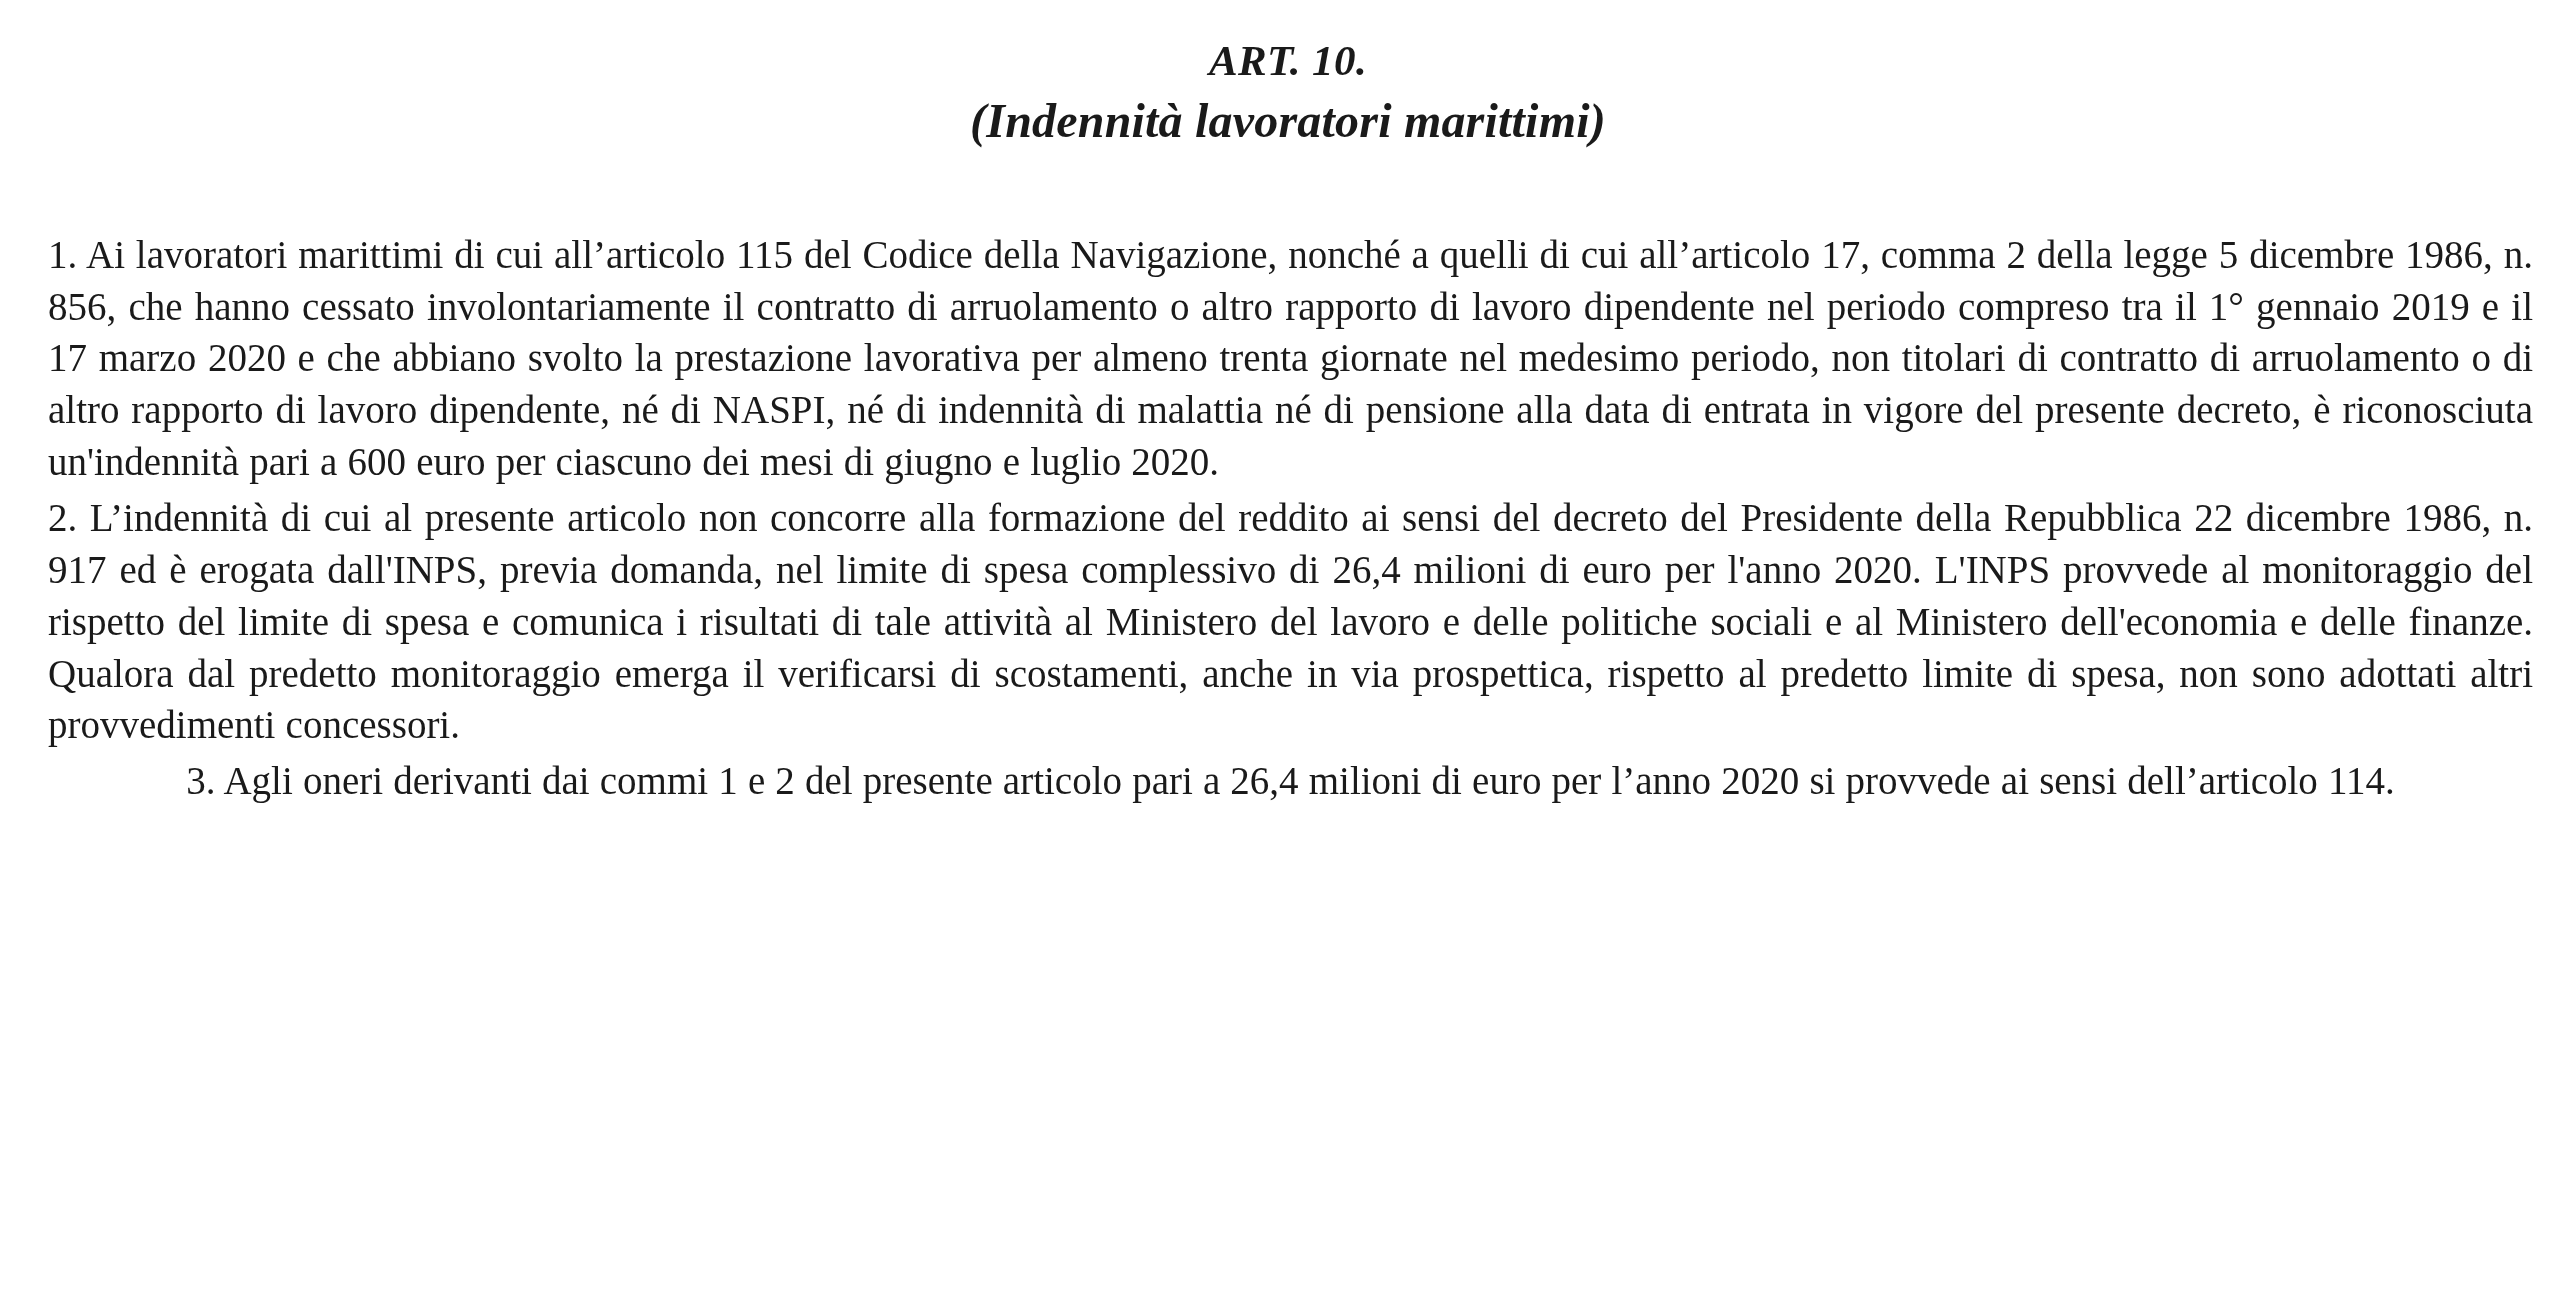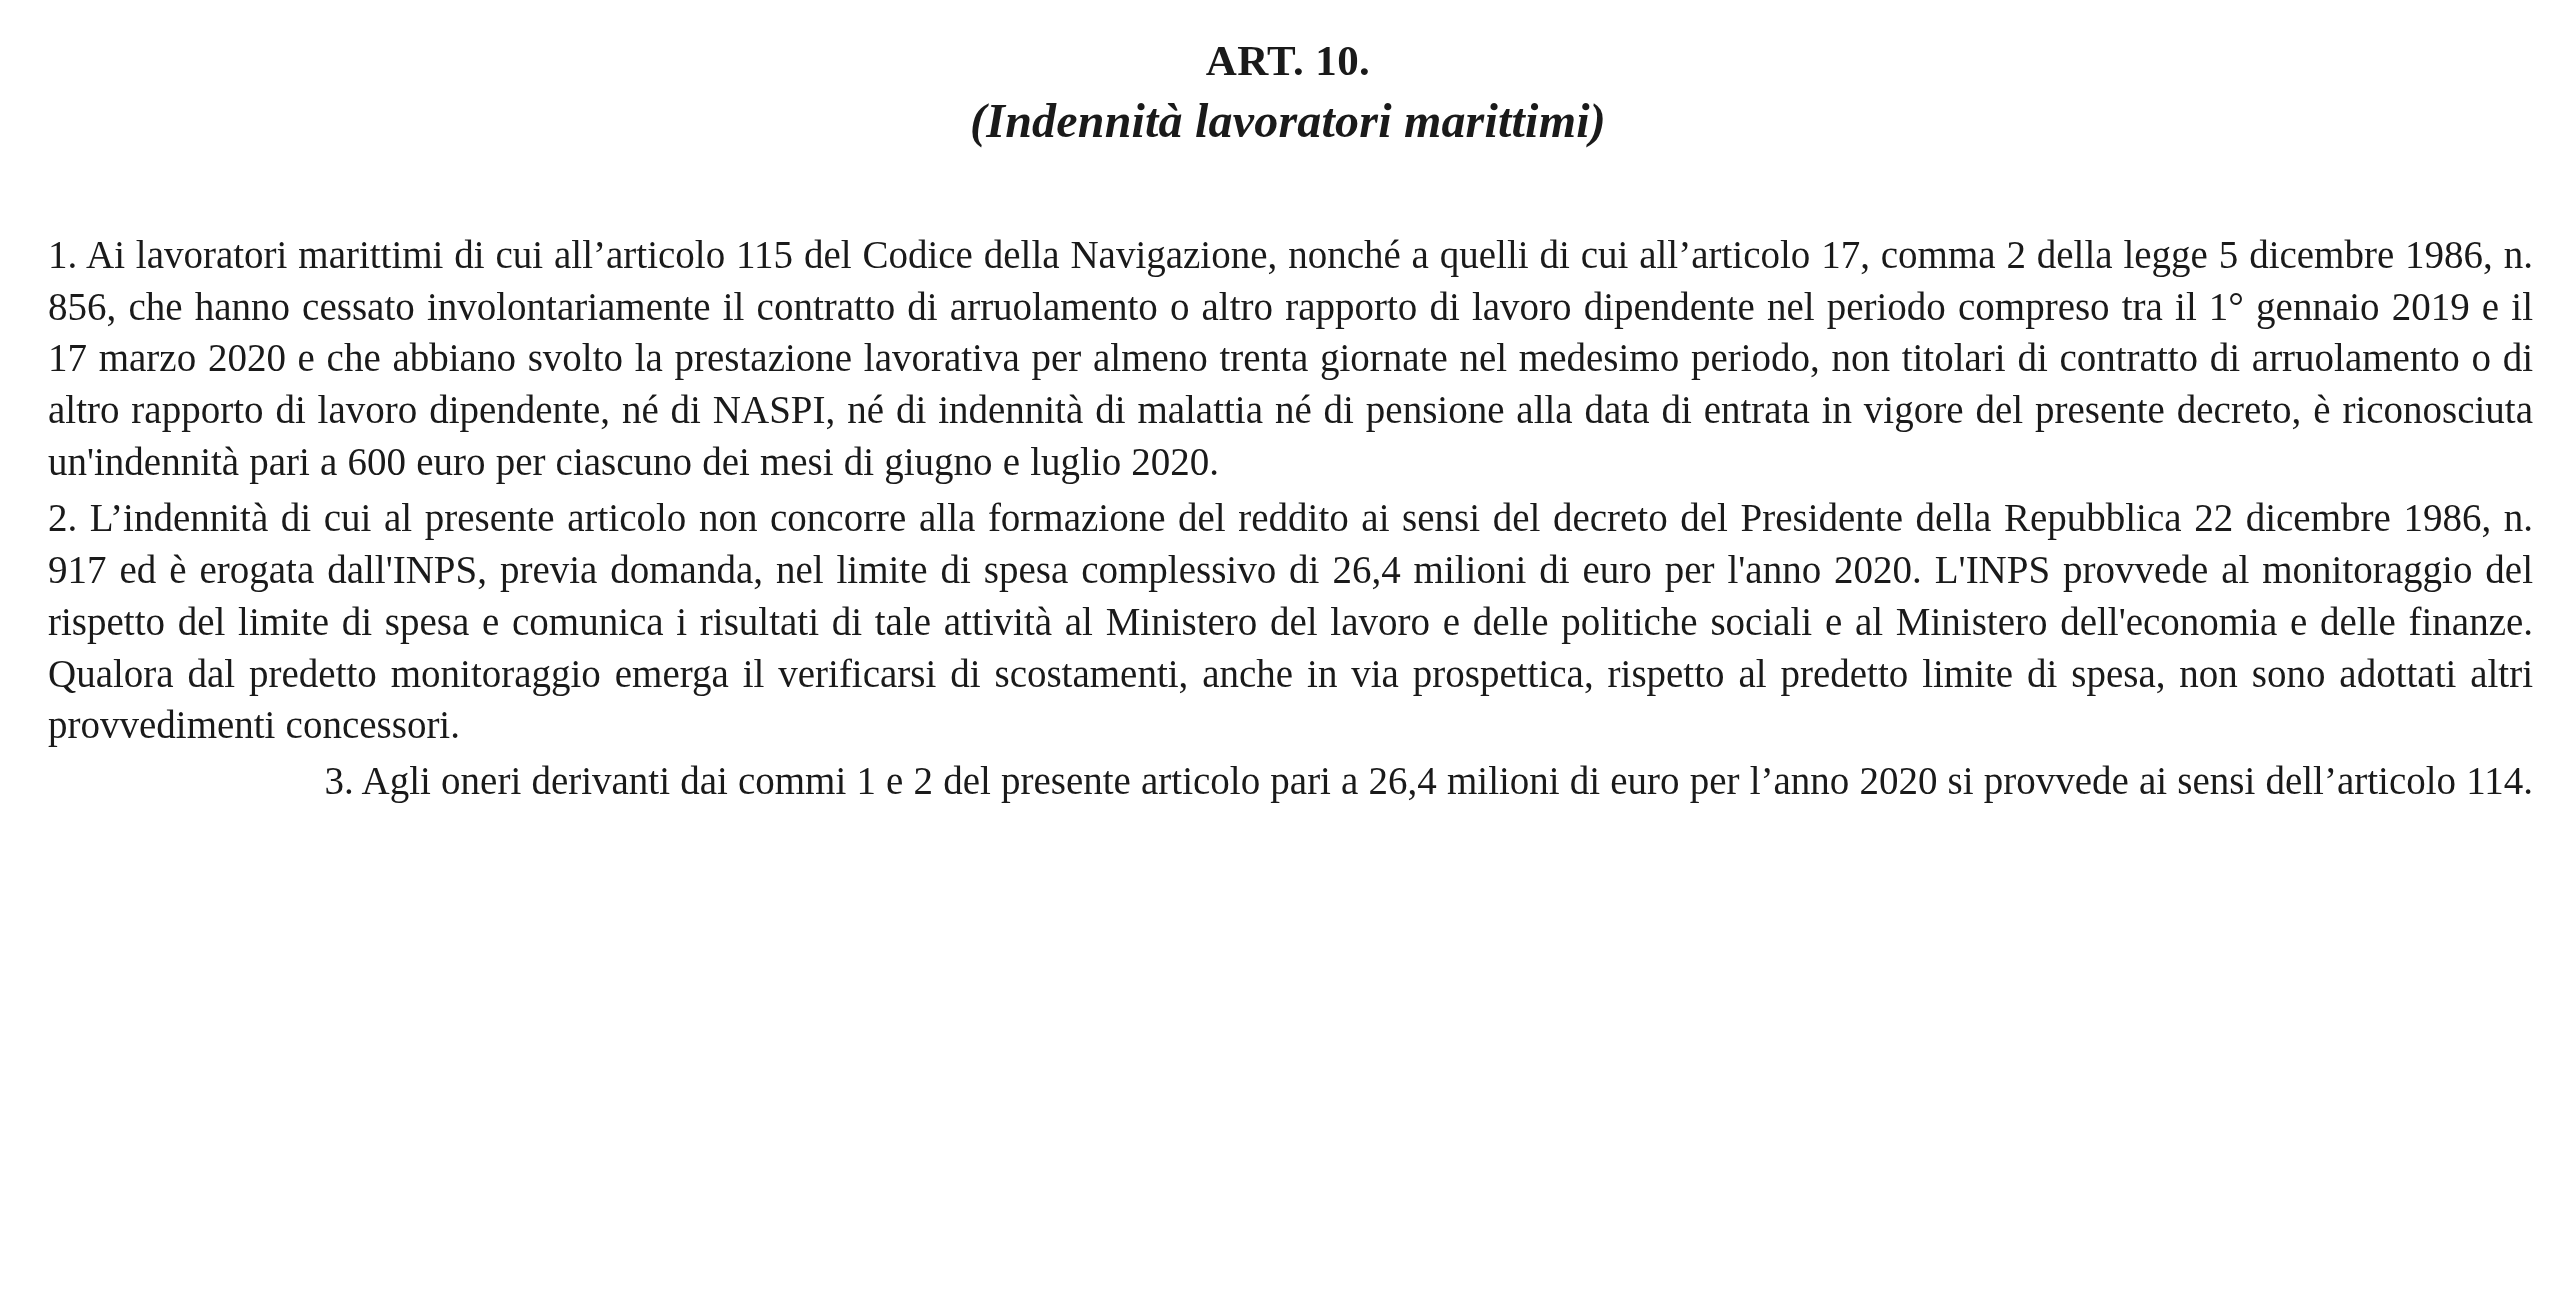--- a/index.html
+++ b/index.html
@@ -20,20 +20,21 @@
     height: 1290px;
     box-sizing: border-box;
     padding: 0;
   }
   .heading-block {
     text-align: center;
     margin-top: 37px;
   }
   .art-title {
     font-weight: bold;
+    font-style: italic;
     font-size: 43px;
     letter-spacing: 0.4px;
     line-height: 1.12;
   }
   .art-subtitle {
     font-weight: bold;
     font-style: italic;
     font-size: 48px;
     letter-spacing: 0.2px;
     line-height: 1.15;
@@ -48,21 +49,21 @@
   .para {
     text-align: justify;
     text-justify: inter-word;
     font-size: 39px;
     line-height: 1.33;
     margin: 0 0 0 0;
     word-spacing: 0.4px;
     font-family: Liberation Serif, serif;
   }
   .para.last {
-    text-align: right;
+    text-align: center;
   }
   .para + .para {
     margin-top: 4px;
   }
 </style>
 </head>
 <body>
 
 <div class="page">
 

